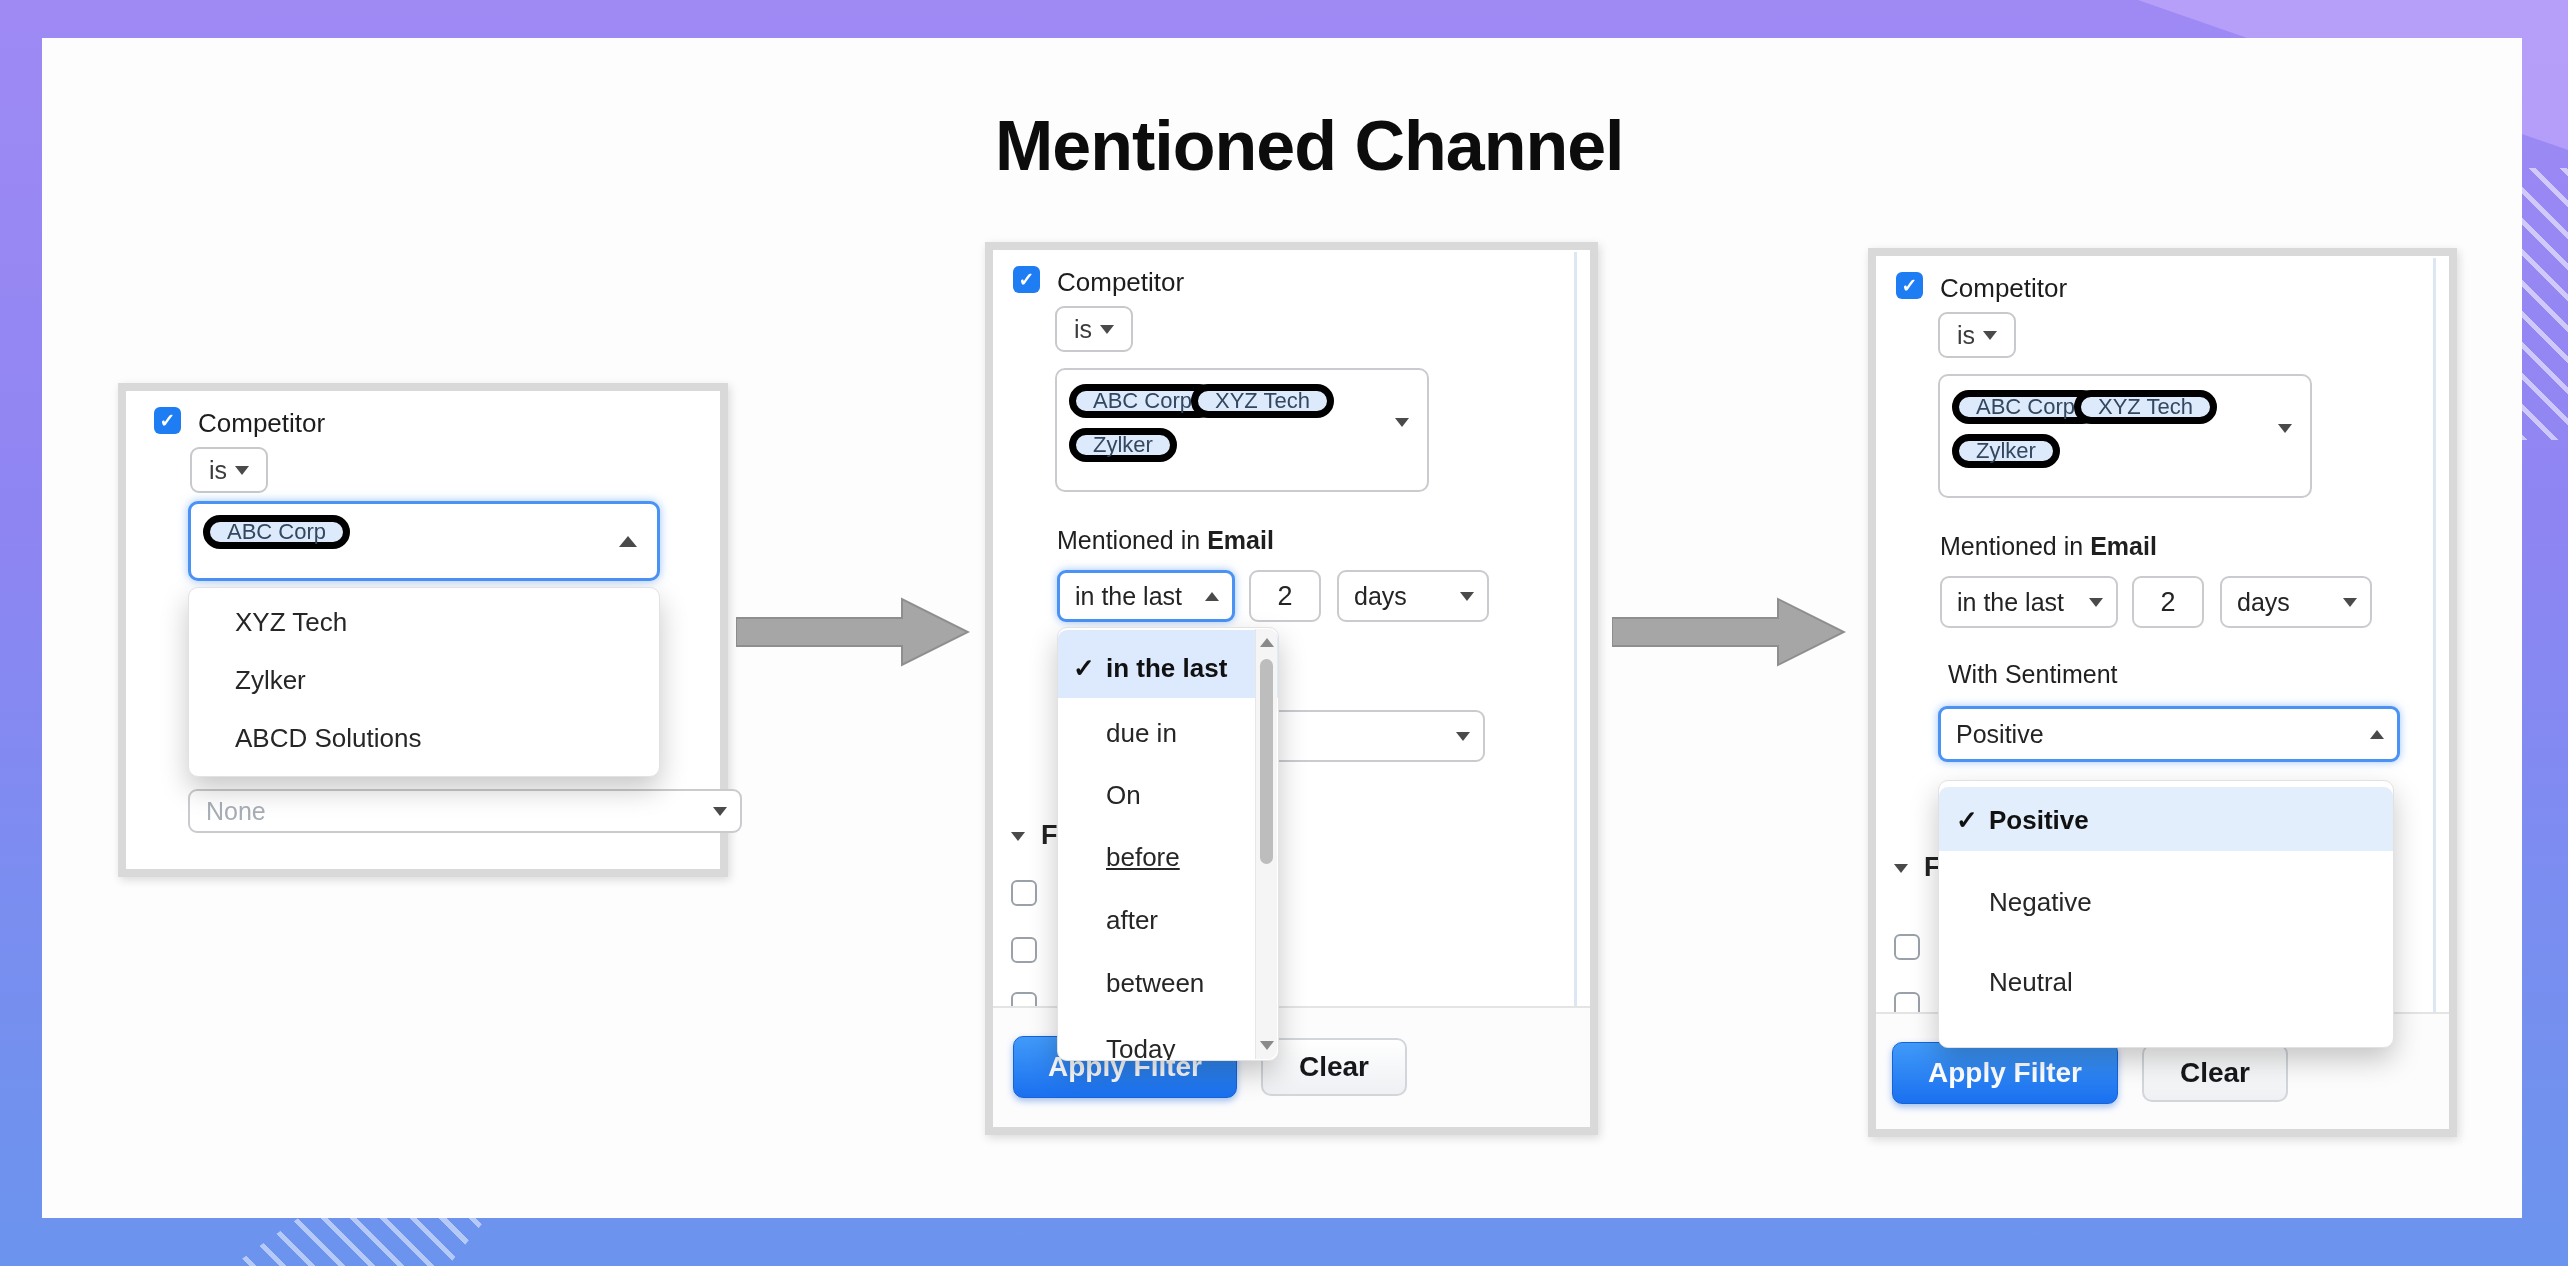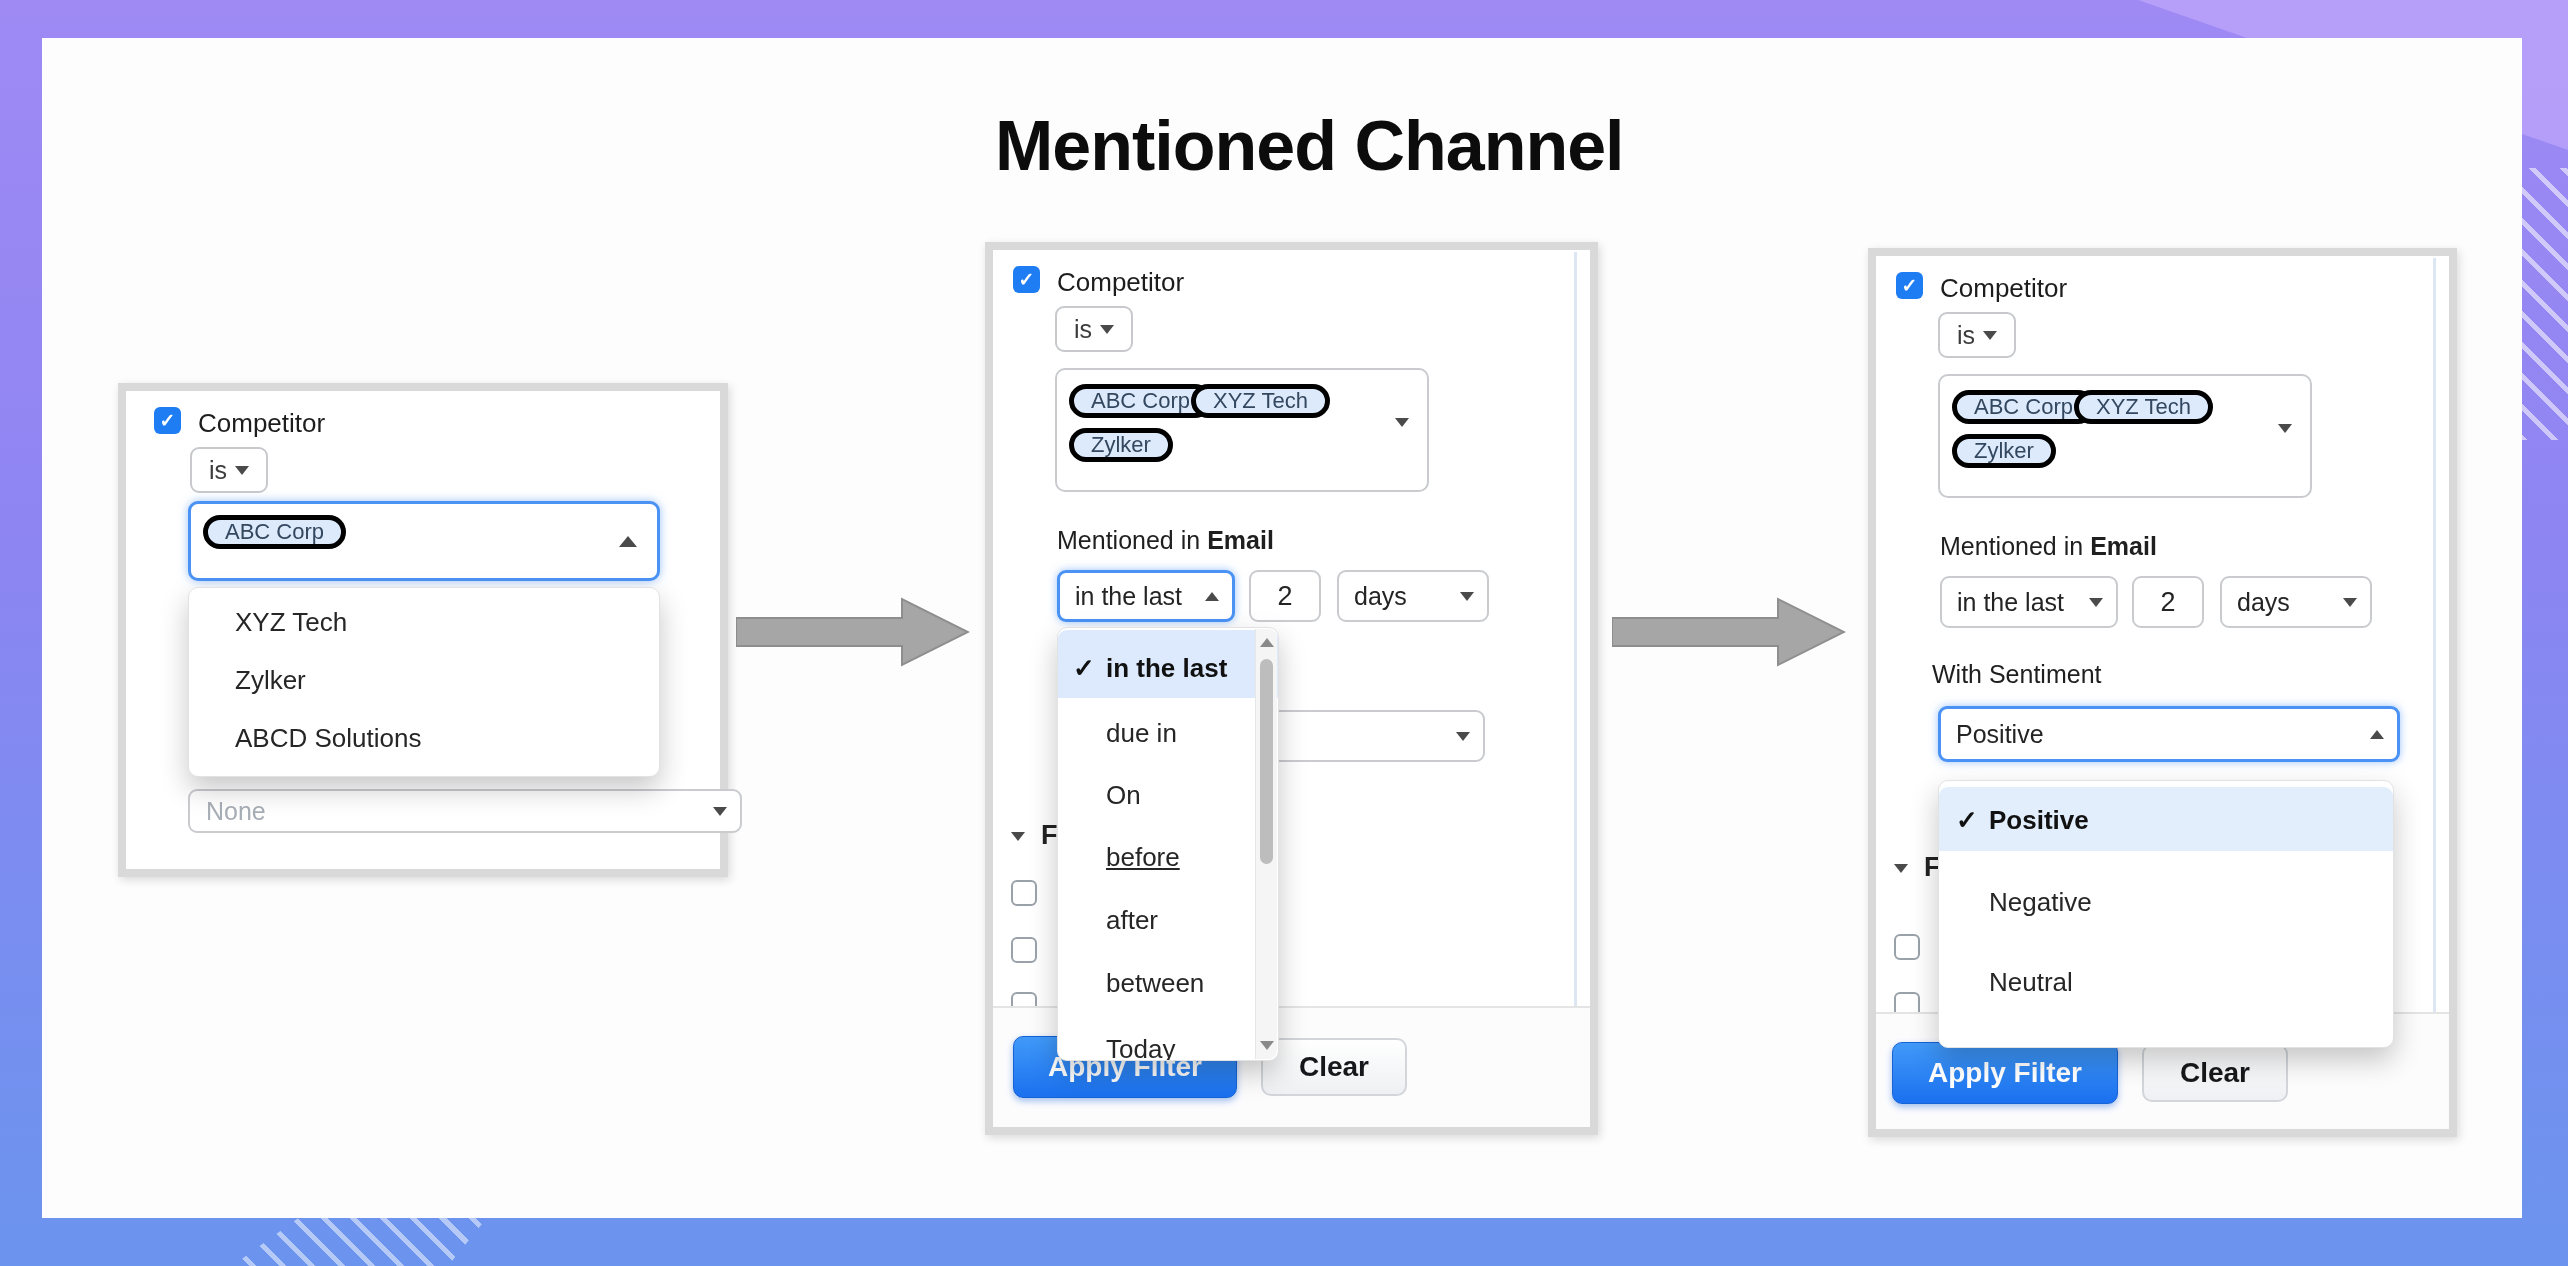--- a/index.html
+++ b/index.html
@@ -45,21 +45,21 @@
   .opbox{position:absolute;width:78px;height:46px;border:2px solid #c7c9cc;border-radius:9px;background:#fff;
     display:flex;align-items:center;justify-content:center;gap:8px;font-size:25px;color:#3c3c3c;}
   .caret{width:0;height:0;border-left:9px solid transparent;border-right:9px solid transparent;
     border-top:11px solid #4a4a4a;display:inline-block;}
   .caret.up{border-top:none;border-bottom:11px solid #4a4a4a;}
   .caret.sm{border-left-width:7px;border-right-width:7px;border-top-width:9px;}
   .caret.sm.up{border-top-width:0;border-bottom-width:9px;}
   .abs{position:absolute;}
   .mselect{position:absolute;background:#fff;border:2px solid #c9cbce;border-radius:10px;}
   .mselect.focused{border:3px solid #4b92f5;box-shadow:0 0 10px rgba(75,146,245,.55);}
-  .chip{position:absolute;height:34px;padding:0 17px;background:#dceafc;border:5px solid #000000;border-radius:17px;
+  .chip{position:absolute;height:34px;padding:0 17px;background:#dceafc;border:7px solid #000000;border-radius:17px;
     display:flex;align-items:center;font-size:22px;color:#33475f;white-space:nowrap;}
   .mlabel{position:absolute;font-size:25px;color:#1f1f1f;white-space:nowrap;}
   .mlabel .pre{margin-right:7px;}
   .mlabel .bold{font-weight:700;}
   .ctrl{position:absolute;background:#fff;border:2px solid #c9cbce;border-radius:9px;height:52px;
     display:flex;align-items:center;font-size:25px;color:#242424;}
   .ctrl.focused{border:3px solid #4b92f5;box-shadow:0 0 9px rgba(75,146,245,.55);}
   .ctrl .txt{padding-left:15px;white-space:nowrap;}
   .ctrl .cright{position:absolute;right:13px;}
   .ctrl.center{justify-content:center;font-size:27px;}
@@ -226,21 +226,21 @@
       <span class="caret sm cright"></span>
     </div>
     <div class="ctrl center" style="left:256px;top:320px;width:72px;">
       <span>2</span>
     </div>
     <div class="ctrl" style="left:344px;top:320px;width:152px;">
       <span class="txt">days</span>
       <span class="caret sm cright"></span>
     </div>
 
-    <div class="mlabel" style="left:56px;top:404px;">With Sentiment</div>
+    <div class="mlabel" style="left:72px;top:404px;">With Sentiment</div>
 
     <div class="ctrl focused" style="left:62px;top:450px;width:462px;height:56px;">
       <span class="txt">Positive</span>
       <span class="caret sm up cright"></span>
     </div>
 
     <span class="caret sm frag-caret" style="left:18px;top:608px;"></span>
     <div class="frag-label" style="left:48px;top:596px;">F</div>
     <div class="chk-un" style="left:18px;top:678px;z-index:1;"></div>
     <div class="chk-un" style="left:18px;top:736px;z-index:2;"></div>

